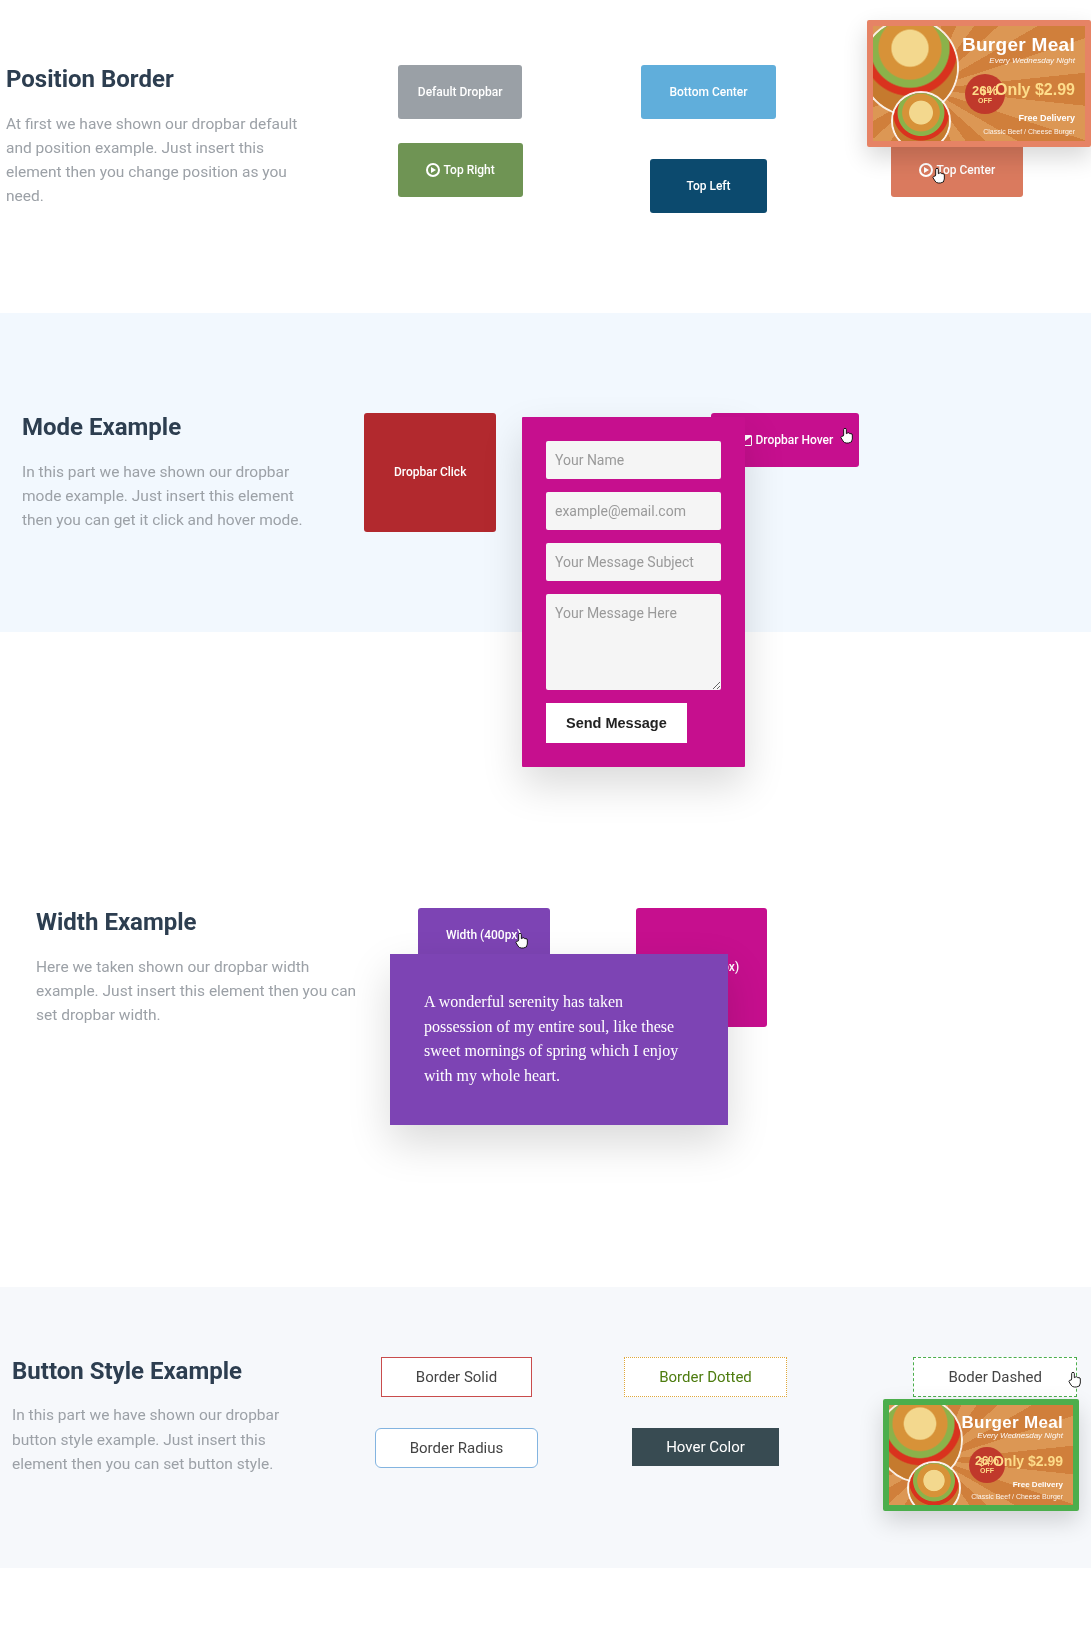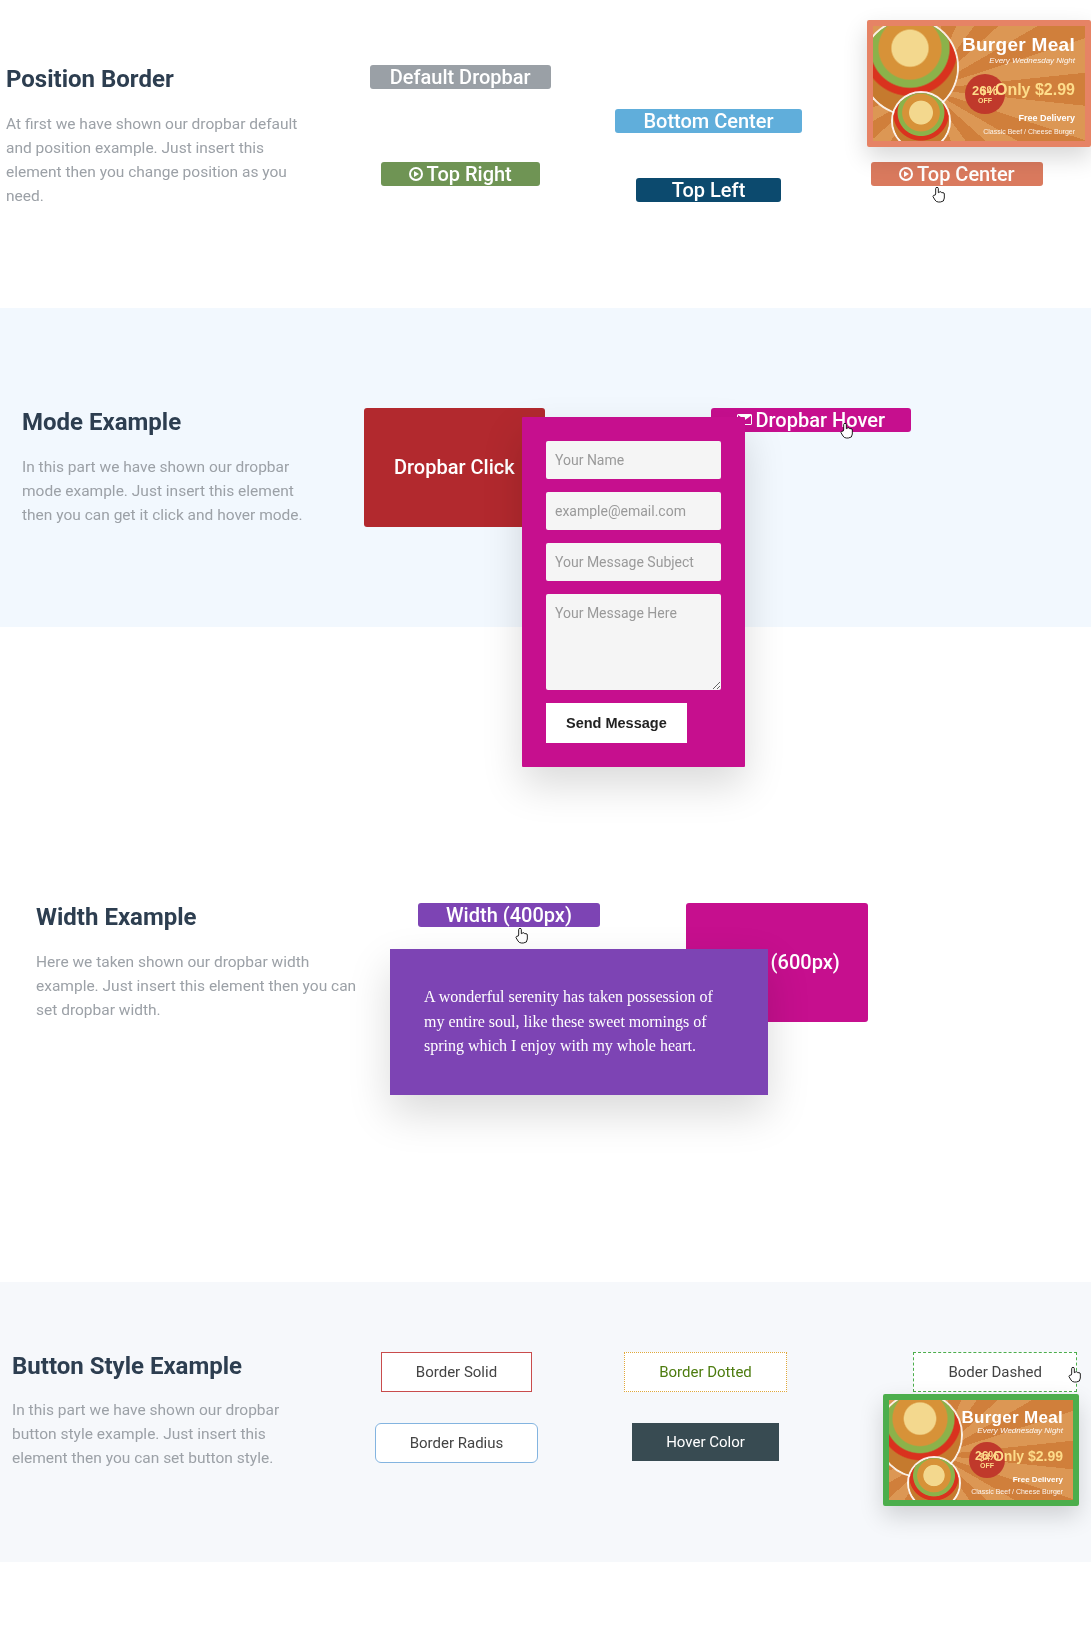--- a/index.html
+++ b/index.html
@@ -7,24 +7,24 @@
 
   
   .sec { display:flex; gap:30px; }
   .desc-col { flex:0 0 300px; }
   .btn-grid { flex:1; display:flex; flex-wrap:wrap; gap:24px 0; }
   .btn-cell { flex:0 0 33.333%; display:flex; justify-content:center; align-items:flex-start; }
 
   h2 { font-size:24px; font-weight:700; color:#2d3e50; line-height:1.2; margin-bottom:18px; }
   .desc { font-size:15.5px; color:#9ca1a7; line-height:1.55; }
 
-  .btn { border:none; font-size:20px; font-weight:500; color:#fff; padding:0 20px; border-radius:3px; cursor:pointer; font-family:inherit; white-space:nowrap; display:inline-flex; align-items:center; gap:4px; }
+  .btn { border:none; font-size:12px; font-weight:500; color:#fff; padding:20px 20px; border-radius:3px; cursor:pointer; font-family:inherit; white-space:nowrap; display:inline-flex; align-items:center; gap:4px; }
 
   .gray   { background:#9aa0a6; }
-  .blue   { background:#60aedb; padding-left:28px; padding-right:28px;margin-top:44px; }
+  .blue   { background:#60aedb; padding-left:28px; padding-right:28px; }
   .olive  { background:#6f9454; padding-left:28px; padding-right:28px; }
   .purple { background:#0c4a6e; padding-left:36px; padding-right:36px;margin-top:16px; }
   .coral  { background:#da7a5e; padding-left:28px; padding-right:28px; }
 
   .crimson { background:#b2292e; padding-left:30px; padding-right:30px; }
   .magenta { background:#c60f8e; padding-left:26px; padding-right:26px; }
   .dpurple { background:#7d44b4; padding-left:28px; padding-right:28px; }
   .deeppink { background:#c60f8e; padding-left:28px; padding-right:28px; }
 
   
@@ -69,21 +69,21 @@
   .promo-frame-coral { border:6px solid #e68365; box-shadow:0 10px 24px rgba(0,0,0,.16); }
   .promo-frame-green { border:6px solid #4cae4c; box-shadow:0 10px 24px rgba(0,0,0,.16); }
 
   
   .form-panel { width:223px; background:#c60f8e; padding:24px; display:flex; flex-direction:column; gap:13px; box-shadow:0 18px 40px rgba(0,0,0,.15); border-radius:1px; }
   .form-panel input, .form-panel textarea { width:100%; background:#f5f5f5; border:none; padding:11px 9px; font-size:14px; color:#666; font-family:inherit; border-radius:2px; }
   .form-panel textarea { height:96px; resize:both; }
   .form-panel .send { background:#fff; color:#222; font-weight:600; padding:12px 20px; border:none; font-size:14.5px; align-self:flex-start; cursor:pointer; }
 
   
-  .w-panel { width:378px; background:#7d44b4; color:#fff; padding:36px 34px; font-size:16px; line-height:1.55; font-family:Georgia, 'Times New Roman', serif; box-shadow:0 18px 40px rgba(0,0,0,.15); }
+  .w-panel { width:338px; background:#7d44b4; color:#fff; padding:36px 34px; font-size:16px; line-height:1.55; font-family:Georgia, 'Times New Roman', serif; box-shadow:0 18px 40px rgba(0,0,0,.15); }
 
   .hand { position:absolute; width:16px; height:20px; pointer-events:none; }
   .hand svg { width:100%; height:100%; }
 
   ::placeholder { color:#9a9a9a; }
 </style>
 </head>
 <body>
 
 <div class="sec" style="padding:65px 10px 100px 6px; position:relative;">

